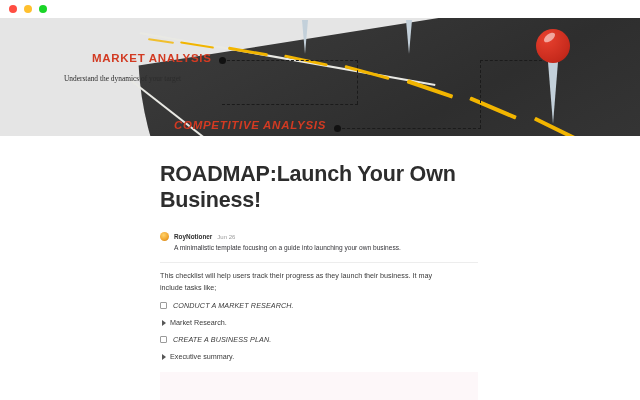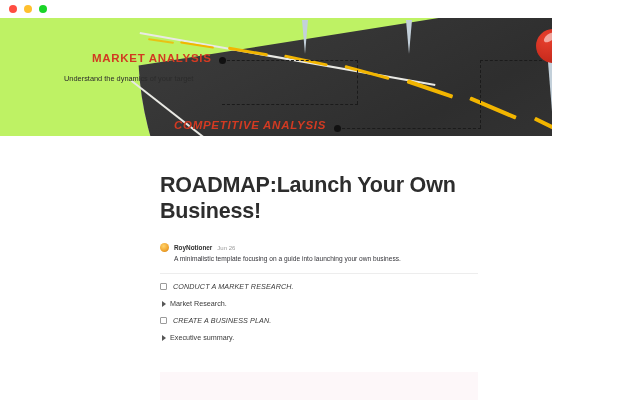--- a/index.html
+++ b/index.html
@@ -19,22 +19,22 @@
     padding-left: 9px; gap: 7px;
   }
   .dot { width: 8px; height: 8px; border-radius: 50%; display: block; }
   .dot-red    { background: #ff4d42; }
   .dot-yellow { background: #ffc02e; }
   .dot-green  { background: #19d527; }
 
   
   .hero {
     position: absolute; top: 18px; left: 0;
-    width: 552px; height: 118px;
-    background: #bef264;
+    width: 640px; height: 118px;
+    background: #e5e5e5;
     overflow: hidden;
   }
 
   
   .road-wrap {
     position: absolute; top: -62px; left: 130px;
     width: 700px; height: 320px;
     overflow: hidden;
   }
   .road {
@@ -130,21 +130,21 @@
     line-height: 1.55;
     white-space: nowrap;
   }
 
   
   .doc {
     position: absolute; top: 136px; left: 0;
     width: 640px; height: 264px;
     background: #ffffff;
   }
-  .doc-inner { position: absolute; left: 160px; top: 12px; width: 320px; }
+  .doc-inner { position: absolute; left: 160px; top: 1px; width: 320px; }
 
   .page-title {
     margin-top: 24px;
     font-size: 21.5px;
     line-height: 1.22;
     font-weight: bold;
     color: #2d2d2d;
     letter-spacing: -0.2px;
   }
 
@@ -264,41 +264,42 @@
   <div class="conn" style="left:222px; top:86px; width:136px;"></div>
 
   <div class="conn" style="left:337px; top:110px; width:144px;"></div>
   <div class="conn-v" style="left:480px; top:42px; height:68px;"></div>
   <div class="conn" style="left:480px; top:42px; width:62px;"></div>
 
   <span class="node" style="left:219px; top:39px;"></span>
   <span class="node" style="left:334px; top:107px;"></span>
 
   <div class="hero-head" style="left:92px; top:34px;">MARKET ANALYSIS</div>
-  <div class="hero-body" style="left:64px; top:55px;">Understand the dynamics  of your target</div>
+  <div class="hero-body" style="left:64px; top:55px;font-family:Liberation Serif, serif;">Understand the dynamics  of your target</div>
 
   <div class="hero-head" style="left:174px; top:101px;font-style:italic;">COMPETITIVE ANALYSIS</div>
 
 </div>
 
 <div class="doc">
   <div class="doc-inner">
 
     <h1 class="page-title">ROADMAP:Launch Your Own Business!</h1>
 
     <div class="author-row">
       <span class="avatar"></span>
       <span class="author-name">RoyNotioner</span>
       <span class="author-date">Jun 26</span>
     </div>
     <div class="author-desc">A minimalistic template focusing on a guide into launching your own business.</div>
 
     <div class="divider"></div>
 
 
+    <p class="section-para">This checklist will help users track their progress as they launch their business. It may include tasks like;</p>
 
     <div class="todo">
       <span class="checkbox"></span>
       <span class="todo-label">CONDUCT A MARKET RESEARCH.</span>
     </div>
 
     <div class="toggle">
       <span class="caret"></span>
       <span class="toggle-label">Market Research.</span>
     </div>

